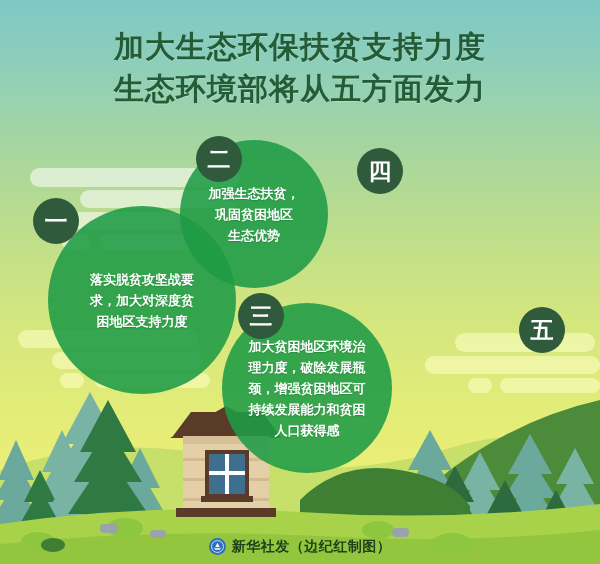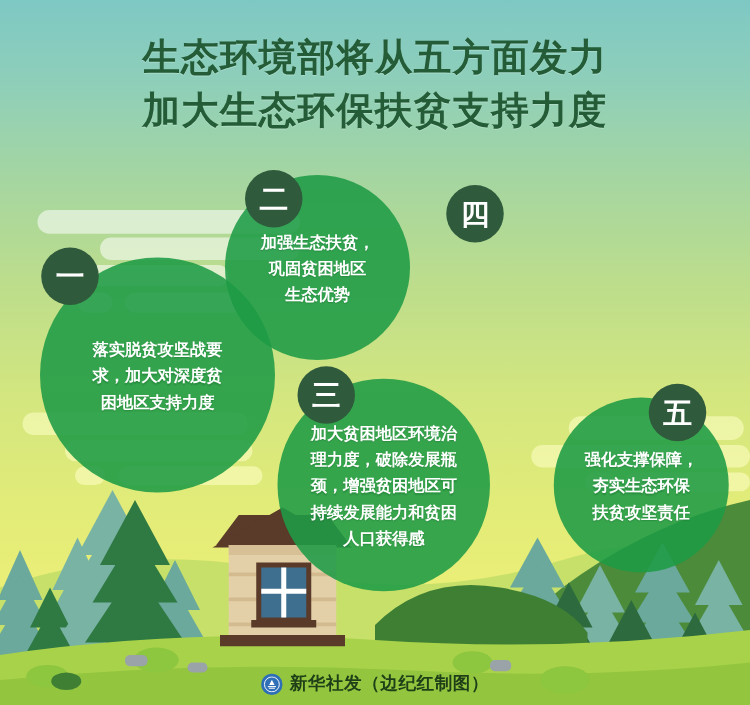--- a/index.html
+++ b/index.html
@@ -91,21 +91,21 @@
     line-height: 1;
   }
 
   
   .credit {
     position: absolute;
     left: 0;
     bottom: 8px;
     width: 100%;
     display: flex;
-    align-items: center;
+    align-items: flex-start;
     justify-content: center;
     gap: 6px;
     z-index: 45;
   }
   .credit-text {
     font-size: 14px;
     color: #1e3f17;
     font-weight: bold;
     letter-spacing: 0.5px;
   }
@@ -253,25 +253,25 @@
       <ellipse cx="125" cy="528" rx="18" ry="10" fill="#8dc63f"></ellipse>
       <rect x="100" y="524" width="18" height="9" rx="4" fill="#9aa3a8"></rect>
       <rect x="150" y="530" width="16" height="8" rx="4" fill="#9aa3a8"></rect>
       <ellipse cx="378" cy="530" rx="16" ry="9" fill="#8dc63f"></ellipse>
       <rect x="392" y="528" width="17" height="9" rx="4" fill="#9aa3a8"></rect>
       <ellipse cx="452" cy="544" rx="20" ry="11" fill="#8dc63f"></ellipse>
     </g>
   </svg>
 
   <div class="title-block">
+    <div class="title-line">加大生态环保扶贫支持力度</div>
     <div class="title-line">生态环境部将从五方面发力</div>
-    <div class="title-line">加大生态环保扶贫支持力度</div>
-  </div>
-
-  <div class="bubble" style="left:32px; top:206px; width:188px; height:188px;">
+  </div>
+
+  <div class="bubble" style="left:48px; top:206px; width:188px; height:188px;">
     <div class="bubble-text">落实脱贫攻坚战要
 求，加大对深度贫
 困地区支持力度</div>
   </div>
   <div class="badge" style="left:33px; top:198px;">一</div>
 
   <div class="bubble" style="left:180px; top:140px; width:148px; height:148px;">
     <div class="bubble-text">加强生态扶贫，
 巩固贫困地区
 生态优势</div>
@@ -282,25 +282,20 @@
     <div class="bubble-text">加大贫困地区环境治
 理力度，破除发展瓶
 颈，增强贫困地区可
 持续发展能力和贫困
 人口获得感</div>
   </div>
   <div class="badge" style="left:238px; top:293px;">三</div>
 
   <div class="badge" style="left:357px; top:148px;">四</div>
 
-  <div class="bubble" style="left:443px; top:318px; width:140px; height:140px;">
-    <div class="bubble-text">强化支撑保障，
-夯实生态环保
-扶贫攻坚责任</div>
-  </div>
   <div class="badge" style="left:519px; top:307px;">五</div>
 
   <div class="credit">
     <span class="xinhua-logo">
       <svg width="13" height="13" viewBox="0 0 24 24" aria-hidden="true">
         <circle cx="12" cy="12" r="11" fill="#2e6fb7" stroke="#ffffff" stroke-width="1.4"></circle>
         <path d="M12 5 L16 13 L8 13 Z" fill="#ffffff"></path>
         <rect x="6" y="14.5" width="12" height="1.6" fill="#ffffff"></rect>
         <rect x="7.5" y="17" width="9" height="1.4" fill="#ffffff"></rect>
       </svg>

